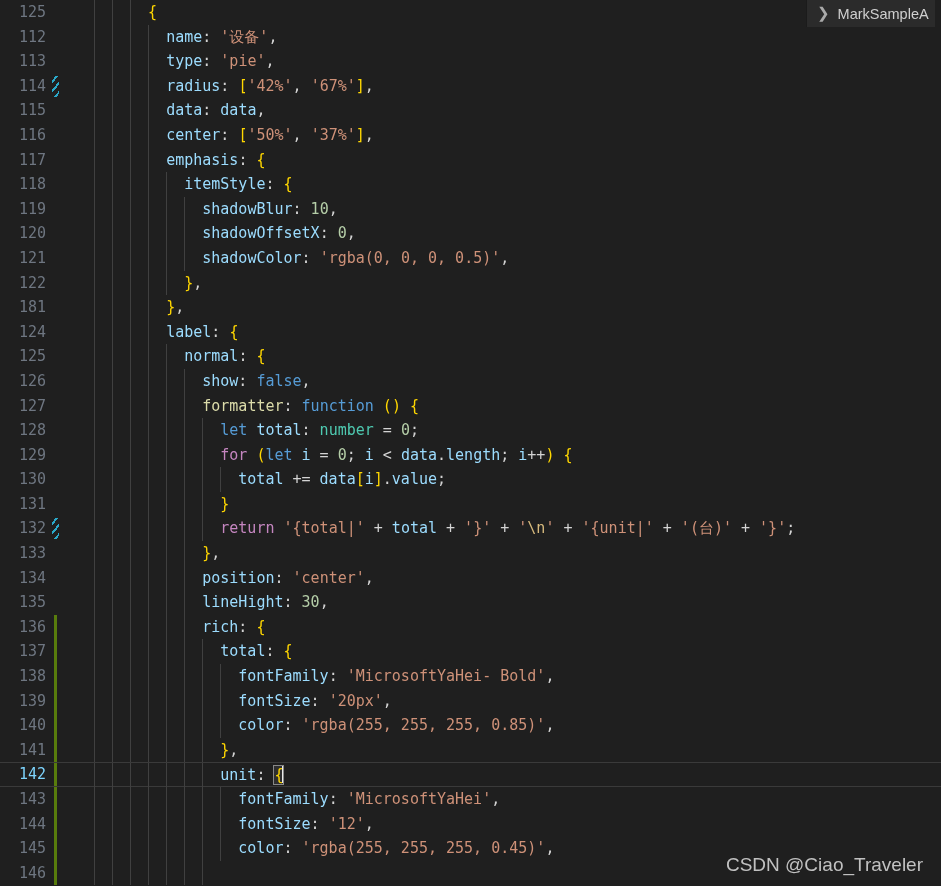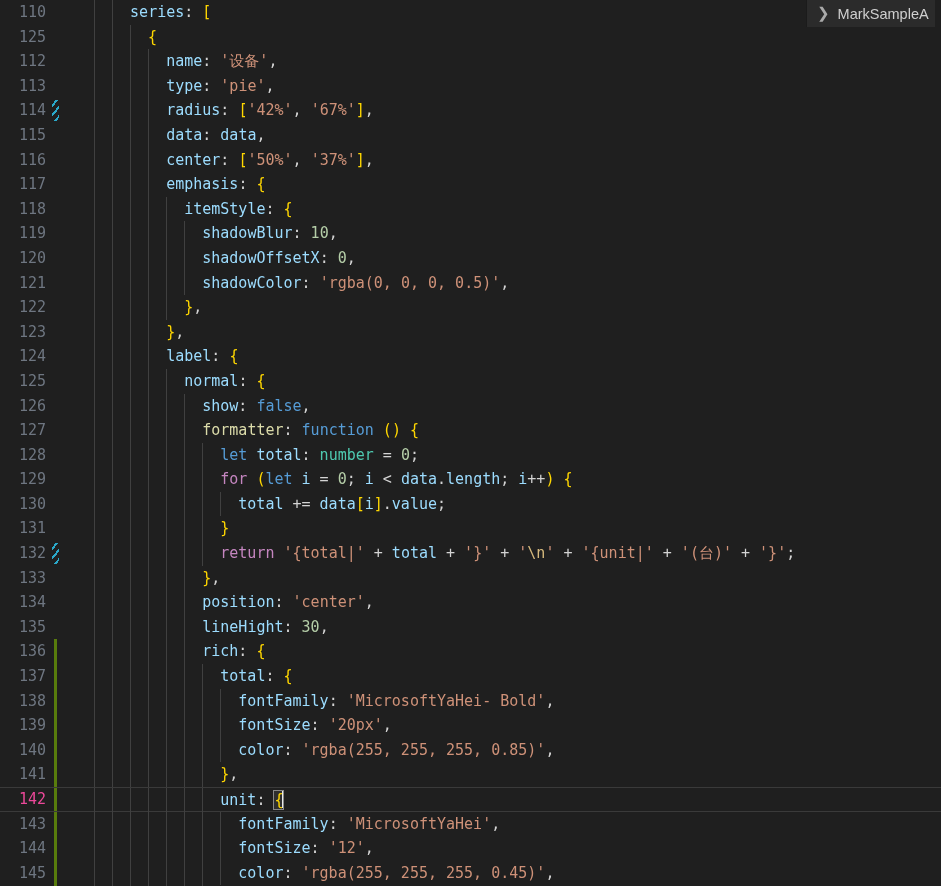--- a/index.html
+++ b/index.html
@@ -30,21 +30,21 @@
 
   
   .code{
     position:absolute;top:0;left:0;right:0;bottom:0;
     font-size:15px;
     line-height:24.6px;
   }
   .row{
     position:relative;height:24.6px;white-space:pre;
   }
-  .row.active .ln{color:#ec4899;text-align:right;}
+  .row.active .ln{color:#7dd3fc;text-align:right;}
   .row.active .content{
     border-top:1px solid #3a3a3a;
     border-bottom:1px solid #3a3a3a;
     box-sizing:border-box;
   }
 
   .ln{
     position:absolute;left:0;top:0;width:46px;
     text-align:right;
     color:#6e7681;
@@ -107,34 +107,33 @@
 <body>
 
 <div class="editor">
 
   <div class="breadcrumb">
     <span class="bc-chev">❯</span>
     <span class="bc-label">MarkSampleA</span>
   </div>
 
   <div class="code" id="code">
-      <div class="row"><span class="ln">110</span><div class="content"><div class="guides"><span class="g" style="left: 94px;"></span><span class="g" style="left: 112.04px;"></span></div><span class="txt" style="left: 130.08px;"><span class="prop">series</span><span class="pl">:</span><span class="pl"> </span><span class="b1">[</span></span></div></div>
       <div class="row"><span class="ln">125</span><div class="content"><div class="guides"><span class="g" style="left: 94px;"></span><span class="g" style="left: 112.04px;"></span><span class="g" style="left: 130.08px;"></span></div><span class="txt" style="left: 148.12px;"><span class="b1">{</span></span></div></div>
       <div class="row"><span class="ln">112</span><div class="content"><div class="guides"><span class="g" style="left: 94px;"></span><span class="g" style="left: 112.04px;"></span><span class="g" style="left: 130.08px;"></span><span class="g" style="left: 148.12px;"></span></div><span class="txt" style="left: 166.16px;"><span class="prop">name</span><span class="pl">:</span><span class="pl"> </span><span class="str">'设备'</span><span class="pl">,</span></span></div></div>
       <div class="row"><span class="ln">113</span><div class="content"><div class="guides"><span class="g" style="left: 94px;"></span><span class="g" style="left: 112.04px;"></span><span class="g" style="left: 130.08px;"></span><span class="g" style="left: 148.12px;"></span></div><span class="txt" style="left: 166.16px;"><span class="prop">type</span><span class="pl">:</span><span class="pl"> </span><span class="str">'pie'</span><span class="pl">,</span></span></div></div>
       <div class="row"><span class="ln">114</span><span class="hatch"></span><div class="content"><div class="guides"><span class="g" style="left: 94px;"></span><span class="g" style="left: 112.04px;"></span><span class="g" style="left: 130.08px;"></span><span class="g" style="left: 148.12px;"></span></div><span class="txt" style="left: 166.16px;"><span class="prop">radius</span><span class="pl">:</span><span class="pl"> </span><span class="b1">[</span><span class="str">'42%'</span><span class="pl">,</span><span class="pl"> </span><span class="str">'67%'</span><span class="b1">]</span><span class="pl">,</span></span></div></div>
       <div class="row"><span class="ln">115</span><div class="content"><div class="guides"><span class="g" style="left: 94px;"></span><span class="g" style="left: 112.04px;"></span><span class="g" style="left: 130.08px;"></span><span class="g" style="left: 148.12px;"></span></div><span class="txt" style="left: 166.16px;"><span class="prop">data</span><span class="pl">:</span><span class="pl"> </span><span class="prop">data</span><span class="pl">,</span></span></div></div>
       <div class="row"><span class="ln">116</span><div class="content"><div class="guides"><span class="g" style="left: 94px;"></span><span class="g" style="left: 112.04px;"></span><span class="g" style="left: 130.08px;"></span><span class="g" style="left: 148.12px;"></span></div><span class="txt" style="left: 166.16px;"><span class="prop">center</span><span class="pl">:</span><span class="pl"> </span><span class="b1">[</span><span class="str">'50%'</span><span class="pl">,</span><span class="pl"> </span><span class="str">'37%'</span><span class="b1">]</span><span class="pl">,</span></span></div></div>
       <div class="row"><span class="ln">117</span><div class="content"><div class="guides"><span class="g" style="left: 94px;"></span><span class="g" style="left: 112.04px;"></span><span class="g" style="left: 130.08px;"></span><span class="g" style="left: 148.12px;"></span></div><span class="txt" style="left: 166.16px;"><span class="prop">emphasis</span><span class="pl">:</span><span class="pl"> </span><span class="b1">{</span></span></div></div>
       <div class="row"><span class="ln">118</span><div class="content"><div class="guides"><span class="g" style="left: 94px;"></span><span class="g" style="left: 112.04px;"></span><span class="g" style="left: 130.08px;"></span><span class="g" style="left: 148.12px;"></span><span class="g" style="left: 166.16px;"></span></div><span class="txt" style="left: 184.2px;"><span class="prop">itemStyle</span><span class="pl">:</span><span class="pl"> </span><span class="b1">{</span></span></div></div>
       <div class="row"><span class="ln">119</span><div class="content"><div class="guides"><span class="g" style="left: 94px;"></span><span class="g" style="left: 112.04px;"></span><span class="g" style="left: 130.08px;"></span><span class="g" style="left: 148.12px;"></span><span class="g" style="left: 166.16px;"></span><span class="g" style="left: 184.2px;"></span></div><span class="txt" style="left: 202.24px;"><span class="prop">shadowBlur</span><span class="pl">:</span><span class="pl"> </span><span class="num">10</span><span class="pl">,</span></span></div></div>
       <div class="row"><span class="ln">120</span><div class="content"><div class="guides"><span class="g" style="left: 94px;"></span><span class="g" style="left: 112.04px;"></span><span class="g" style="left: 130.08px;"></span><span class="g" style="left: 148.12px;"></span><span class="g" style="left: 166.16px;"></span><span class="g" style="left: 184.2px;"></span></div><span class="txt" style="left: 202.24px;"><span class="prop">shadowOffsetX</span><span class="pl">:</span><span class="pl"> </span><span class="num">0</span><span class="pl">,</span></span></div></div>
       <div class="row"><span class="ln">121</span><div class="content"><div class="guides"><span class="g" style="left: 94px;"></span><span class="g" style="left: 112.04px;"></span><span class="g" style="left: 130.08px;"></span><span class="g" style="left: 148.12px;"></span><span class="g" style="left: 166.16px;"></span><span class="g" style="left: 184.2px;"></span></div><span class="txt" style="left: 202.24px;"><span class="prop">shadowColor</span><span class="pl">:</span><span class="pl"> </span><span class="str">'rgba(0, 0, 0, 0.5)'</span><span class="pl">,</span></span></div></div>
       <div class="row"><span class="ln">122</span><div class="content"><div class="guides"><span class="g" style="left: 94px;"></span><span class="g" style="left: 112.04px;"></span><span class="g" style="left: 130.08px;"></span><span class="g" style="left: 148.12px;"></span><span class="g" style="left: 166.16px;"></span></div><span class="txt" style="left: 184.2px;"><span class="b1">}</span><span class="pl">,</span></span></div></div>
-      <div class="row"><span class="ln">123</span><div class="content"><div class="guides"><span class="g" style="left: 94px;"></span><span class="g" style="left: 112.04px;"></span><span class="g" style="left: 130.08px;"></span><span class="g" style="left: 148.12px;"></span></div><span class="txt" style="left: 166.16px;"><span class="b1">}</span><span class="pl">,</span></span></div></div>
+      <div class="row"><span class="ln">181</span><div class="content"><div class="guides"><span class="g" style="left: 94px;"></span><span class="g" style="left: 112.04px;"></span><span class="g" style="left: 130.08px;"></span><span class="g" style="left: 148.12px;"></span></div><span class="txt" style="left: 166.16px;"><span class="b1">}</span><span class="pl">,</span></span></div></div>
       <div class="row"><span class="ln">124</span><div class="content"><div class="guides"><span class="g" style="left: 94px;"></span><span class="g" style="left: 112.04px;"></span><span class="g" style="left: 130.08px;"></span><span class="g" style="left: 148.12px;"></span></div><span class="txt" style="left: 166.16px;"><span class="prop">label</span><span class="pl">:</span><span class="pl"> </span><span class="b1">{</span></span></div></div>
       <div class="row"><span class="ln">125</span><div class="content"><div class="guides"><span class="g" style="left: 94px;"></span><span class="g" style="left: 112.04px;"></span><span class="g" style="left: 130.08px;"></span><span class="g" style="left: 148.12px;"></span><span class="g" style="left: 166.16px;"></span></div><span class="txt" style="left: 184.2px;"><span class="prop">normal</span><span class="pl">:</span><span class="pl"> </span><span class="b1">{</span></span></div></div>
       <div class="row"><span class="ln">126</span><div class="content"><div class="guides"><span class="g" style="left: 94px;"></span><span class="g" style="left: 112.04px;"></span><span class="g" style="left: 130.08px;"></span><span class="g" style="left: 148.12px;"></span><span class="g" style="left: 166.16px;"></span><span class="g" style="left: 184.2px;"></span></div><span class="txt" style="left: 202.24px;"><span class="prop">show</span><span class="pl">:</span><span class="pl"> </span><span class="kw">false</span><span class="pl">,</span></span></div></div>
       <div class="row"><span class="ln">127</span><div class="content"><div class="guides"><span class="g" style="left: 94px;"></span><span class="g" style="left: 112.04px;"></span><span class="g" style="left: 130.08px;"></span><span class="g" style="left: 148.12px;"></span><span class="g" style="left: 166.16px;"></span><span class="g" style="left: 184.2px;"></span></div><span class="txt" style="left: 202.24px;"><span class="fn">formatter</span><span class="pl">:</span><span class="pl"> </span><span class="kw">function</span><span class="pl"> </span><span class="b1">(</span><span class="b1">)</span><span class="pl"> </span><span class="b1">{</span></span></div></div>
       <div class="row"><span class="ln">128</span><div class="content"><div class="guides"><span class="g" style="left: 94px;"></span><span class="g" style="left: 112.04px;"></span><span class="g" style="left: 130.08px;"></span><span class="g" style="left: 148.12px;"></span><span class="g" style="left: 166.16px;"></span><span class="g" style="left: 184.2px;"></span><span class="g" style="left: 202.24px;"></span></div><span class="txt" style="left: 220.28px;"><span class="kw">let</span><span class="pl"> </span><span class="prop">total</span><span class="pl">:</span><span class="pl"> </span><span class="type">number</span><span class="pl"> </span><span class="pl">=</span><span class="pl"> </span><span class="num">0</span><span class="pl">;</span></span></div></div>
       <div class="row"><span class="ln">129</span><div class="content"><div class="guides"><span class="g" style="left: 94px;"></span><span class="g" style="left: 112.04px;"></span><span class="g" style="left: 130.08px;"></span><span class="g" style="left: 148.12px;"></span><span class="g" style="left: 166.16px;"></span><span class="g" style="left: 184.2px;"></span><span class="g" style="left: 202.24px;"></span></div><span class="txt" style="left: 220.28px;"><span class="ctl">for</span><span class="pl"> </span><span class="b1">(</span><span class="kw">let</span><span class="pl"> </span><span class="prop">i</span><span class="pl"> </span><span class="pl">=</span><span class="pl"> </span><span class="num">0</span><span class="pl">;</span><span class="pl"> </span><span class="prop">i</span><span class="pl"> </span><span class="pl">&lt;</span><span class="pl"> </span><span class="prop">data</span><span class="pl">.</span><span class="prop">length</span><span class="pl">;</span><span class="pl"> </span><span class="prop">i</span><span class="pl">+</span><span class="pl">+</span><span class="b1">)</span><span class="pl"> </span><span class="b1">{</span></span></div></div>
       <div class="row"><span class="ln">130</span><div class="content"><div class="guides"><span class="g" style="left: 94px;"></span><span class="g" style="left: 112.04px;"></span><span class="g" style="left: 130.08px;"></span><span class="g" style="left: 148.12px;"></span><span class="g" style="left: 166.16px;"></span><span class="g" style="left: 184.2px;"></span><span class="g" style="left: 202.24px;"></span><span class="g" style="left: 220.28px;"></span></div><span class="txt" style="left: 238.32px;"><span class="prop">total</span><span class="pl"> </span><span class="pl">+</span><span class="pl">=</span><span class="pl"> </span><span class="prop">data</span><span class="b1">[</span><span class="prop">i</span><span class="b1">]</span><span class="pl">.</span><span class="prop">value</span><span class="pl">;</span></span></div></div>
       <div class="row"><span class="ln">131</span><div class="content"><div class="guides"><span class="g" style="left: 94px;"></span><span class="g" style="left: 112.04px;"></span><span class="g" style="left: 130.08px;"></span><span class="g" style="left: 148.12px;"></span><span class="g" style="left: 166.16px;"></span><span class="g" style="left: 184.2px;"></span><span class="g" style="left: 202.24px;"></span></div><span class="txt" style="left: 220.28px;"><span class="b1">}</span></span></div></div>
       <div class="row"><span class="ln">132</span><span class="hatch"></span><div class="content"><div class="guides"><span class="g" style="left: 94px;"></span><span class="g" style="left: 112.04px;"></span><span class="g" style="left: 130.08px;"></span><span class="g" style="left: 148.12px;"></span><span class="g" style="left: 166.16px;"></span><span class="g" style="left: 184.2px;"></span><span class="g" style="left: 202.24px;"></span></div><span class="txt" style="left: 220.28px;"><span class="ctl">return</span><span class="pl"> </span><span class="str">'{total|'</span><span class="pl"> </span><span class="pl">+</span><span class="pl"> </span><span class="prop">total</span><span class="pl"> </span><span class="pl">+</span><span class="pl"> </span><span class="str">'}'</span><span class="pl"> </span><span class="pl">+</span><span class="pl"> </span><span class="str">'</span><span class="esc">\n</span><span class="str">'</span><span class="pl"> </span><span class="pl">+</span><span class="pl"> </span><span class="str">'{unit|'</span><span class="pl"> </span><span class="pl">+</span><span class="pl"> </span><span class="str">'(台)'</span><span class="pl"> </span><span class="pl">+</span><span class="pl"> </span><span class="str">'}'</span><span class="pl">;</span></span></div></div>
       <div class="row"><span class="ln">133</span><div class="content"><div class="guides"><span class="g" style="left: 94px;"></span><span class="g" style="left: 112.04px;"></span><span class="g" style="left: 130.08px;"></span><span class="g" style="left: 148.12px;"></span><span class="g" style="left: 166.16px;"></span><span class="g" style="left: 184.2px;"></span></div><span class="txt" style="left: 202.24px;"><span class="b1">}</span><span class="pl">,</span></span></div></div>
@@ -146,13 +145,14 @@
       <div class="row"><span class="ln">139</span><span class="gbar"></span><div class="content"><div class="guides"><span class="g" style="left: 94px;"></span><span class="g" style="left: 112.04px;"></span><span class="g" style="left: 130.08px;"></span><span class="g" style="left: 148.12px;"></span><span class="g" style="left: 166.16px;"></span><span class="g" style="left: 184.2px;"></span><span class="g" style="left: 202.24px;"></span><span class="g" style="left: 220.28px;"></span></div><span class="txt" style="left: 238.32px;"><span class="prop">fontSize</span><span class="pl">:</span><span class="pl"> </span><span class="str">'20px'</span><span class="pl">,</span></span></div></div>
       <div class="row"><span class="ln">140</span><span class="gbar"></span><div class="content"><div class="guides"><span class="g" style="left: 94px;"></span><span class="g" style="left: 112.04px;"></span><span class="g" style="left: 130.08px;"></span><span class="g" style="left: 148.12px;"></span><span class="g" style="left: 166.16px;"></span><span class="g" style="left: 184.2px;"></span><span class="g" style="left: 202.24px;"></span><span class="g" style="left: 220.28px;"></span></div><span class="txt" style="left: 238.32px;"><span class="prop">color</span><span class="pl">:</span><span class="pl"> </span><span class="str">'rgba(255, 255, 255, 0.85)'</span><span class="pl">,</span></span></div></div>
       <div class="row"><span class="ln">141</span><span class="gbar"></span><div class="content"><div class="guides"><span class="g" style="left: 94px;"></span><span class="g" style="left: 112.04px;"></span><span class="g" style="left: 130.08px;"></span><span class="g" style="left: 148.12px;"></span><span class="g" style="left: 166.16px;"></span><span class="g" style="left: 184.2px;"></span><span class="g" style="left: 202.24px;"></span></div><span class="txt" style="left: 220.28px;"><span class="b1">}</span><span class="pl">,</span></span></div></div>
       <div class="row active"><span class="ln">142</span><span class="gbar"></span><div class="content"><div class="guides"><span class="g" style="left: 94px;"></span><span class="g" style="left: 112.04px;"></span><span class="g" style="left: 130.08px;"></span><span class="g" style="left: 148.12px;"></span><span class="g" style="left: 166.16px;"></span><span class="g" style="left: 184.2px;"></span><span class="g" style="left: 202.24px;"></span></div><span class="txt" style="left: 220.28px;"><span class="prop">unit</span><span class="pl">:</span><span class="pl"> </span><span class="b1 bmatch">{</span><span class="cursor"></span></span></div></div>
       <div class="row"><span class="ln">143</span><span class="gbar"></span><div class="content"><div class="guides"><span class="g" style="left: 94px;"></span><span class="g" style="left: 112.04px;"></span><span class="g" style="left: 130.08px;"></span><span class="g" style="left: 148.12px;"></span><span class="g" style="left: 166.16px;"></span><span class="g" style="left: 184.2px;"></span><span class="g" style="left: 202.24px;"></span><span class="g" style="left: 220.28px;"></span></div><span class="txt" style="left: 238.32px;"><span class="prop">fontFamily</span><span class="pl">:</span><span class="pl"> </span><span class="str">'MicrosoftYaHei'</span><span class="pl">,</span></span></div></div>
       <div class="row"><span class="ln">144</span><span class="gbar"></span><div class="content"><div class="guides"><span class="g" style="left: 94px;"></span><span class="g" style="left: 112.04px;"></span><span class="g" style="left: 130.08px;"></span><span class="g" style="left: 148.12px;"></span><span class="g" style="left: 166.16px;"></span><span class="g" style="left: 184.2px;"></span><span class="g" style="left: 202.24px;"></span><span class="g" style="left: 220.28px;"></span></div><span class="txt" style="left: 238.32px;"><span class="prop">fontSize</span><span class="pl">:</span><span class="pl"> </span><span class="str">'12'</span><span class="pl">,</span></span></div></div>
       <div class="row"><span class="ln">145</span><span class="gbar"></span><div class="content"><div class="guides"><span class="g" style="left: 94px;"></span><span class="g" style="left: 112.04px;"></span><span class="g" style="left: 130.08px;"></span><span class="g" style="left: 148.12px;"></span><span class="g" style="left: 166.16px;"></span><span class="g" style="left: 184.2px;"></span><span class="g" style="left: 202.24px;"></span><span class="g" style="left: 220.28px;"></span></div><span class="txt" style="left: 238.32px;"><span class="prop">color</span><span class="pl">:</span><span class="pl"> </span><span class="str">'rgba(255, 255, 255, 0.45)'</span><span class="pl">,</span></span></div></div>
       <div class="row"><span class="ln">146</span><span class="gbar"></span><div class="content"><div class="guides"><span class="g" style="left: 94px;"></span><span class="g" style="left: 112.04px;"></span><span class="g" style="left: 130.08px;"></span><span class="g" style="left: 148.12px;"></span><span class="g" style="left: 166.16px;"></span><span class="g" style="left: 184.2px;"></span><span class="g" style="left: 202.24px;"></span></div><span class="txt" style="left: 220.28px;"></span></div></div>
     </div>
 
+  <div class="watermark">CSDN @Ciao_Traveler</div>
 </div>
 
 </body></html>

